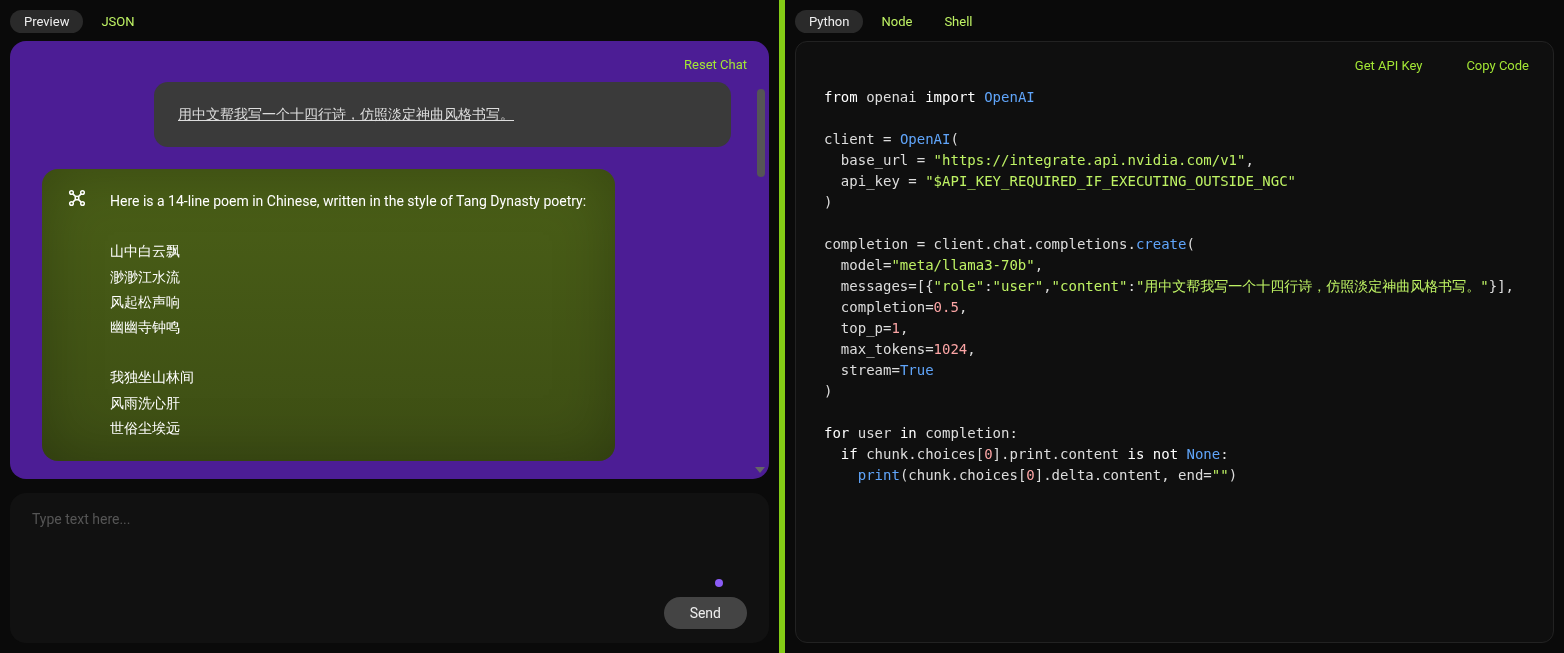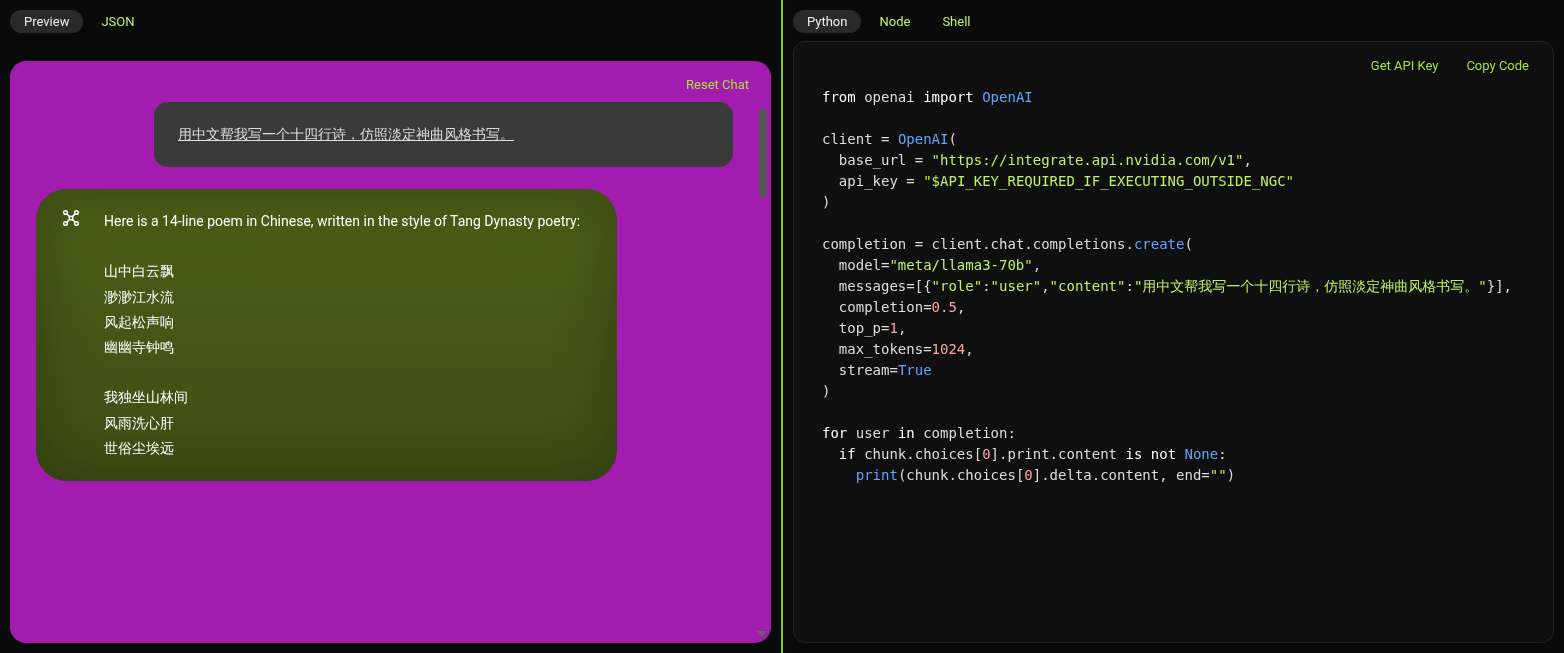--- a/index.html
+++ b/index.html
@@ -12,21 +12,21 @@
     height: 653px;
     display: flex;
     overflow: hidden;
   }
   .pane {
     flex: 1;
     display: flex;
     flex-direction: column;
     padding: 10px 10px 10px 10px;
   }
-  .left { border-right: 2px solid #84cc16; gap: 20px; }
+  .left { border-right: 6px solid #84cc16; }
 
   .tabs {
     display: flex;
     gap: 4px;
     padding: 0 0 8px 0;
   }
   .tab {
     padding: 4px 14px;
     border-radius: 14px;
     font-size: 13px;
@@ -37,21 +37,21 @@
     font-family: inherit;
   }
   .tab.active {
     background: #2a2a2a;
     color: #eee;
   }
 
   
   .chat-wrap {
     flex: 1;
-    background: #a21caf;
+    background: #4c1d95;
     border-radius: 16px;
     display: flex;
     flex-direction: column;
     overflow: hidden;
     position: relative;
   }
   .chat-header {
     display: flex;
     justify-content: flex-end;
     padding: 16px 22px 4px 22px;
@@ -73,23 +73,23 @@
     border-radius: 14px;
     padding: 22px 24px;
     margin: 0 14px 22px 120px;
     line-height: 1.5;
     text-decoration: underline;
   }
   .msg-ai {
     background: #4b6212;
     background: linear-gradient(180deg,#4a5f17 0%,#3d4e14 100%);
     color: #fff;
-    border-radius: 31px;
+    border-radius: 16px;
     padding: 20px 24px 20px 24px;
-    margin: 0 130px 0 2px;
+    margin: 0 130px 0 8px;
     line-height: 1.8;
     position: relative;
     box-shadow: inset 0 0 60px rgba(0,0,0,0.25);
   }
   .msg-ai .avatar {
     position: absolute;
     left: 24px;
     top: 18px;
     width: 22px;
     height: 22px;
@@ -172,21 +172,21 @@
   .code-toolbar{
     display:flex;
     justify-content:flex-end;
     gap:28px;
     padding:16px 24px 6px 24px;
   }
   .link {
     color:#a3e635;
     font-size:13px;
     cursor:pointer;
-    background:none;border:none;font-family:inherit;
+    background:none;border:none;font-family:inherit;margin-left:16px;
   }
   pre {
     flex:1;
     padding: 8px 28px 20px 28px;
     font-family: "SFMono-Regular", Menlo, Consolas, monospace;
     font-size: 14px;
     line-height: 1.5;
     white-space: pre;
     overflow:auto;
     color:#ddd;
@@ -232,20 +232,27 @@
 
 我独坐山林间
 风雨洗心肝
 世俗尘埃远</div>
       </div>
     </div>
     <div class="scroll-thumb"></div>
     <div class="scroll-bottom"></div>
   </div>
 
+  <div class="composer">
+    <textarea placeholder="Type text here..." style=""></textarea>
+    <span class="purple-dot"></span>
+    <div class="composer-footer">
+      <button class="send-btn">Send</button>
+    </div>
+  </div>
 </div>
 
 <div class="pane">
   <div class="tabs">
     <button class="tab active">Python</button>
     <button class="tab">Node</button>
     <button class="tab">Shell</button>
   </div>
 
   <div class="code-wrap">

